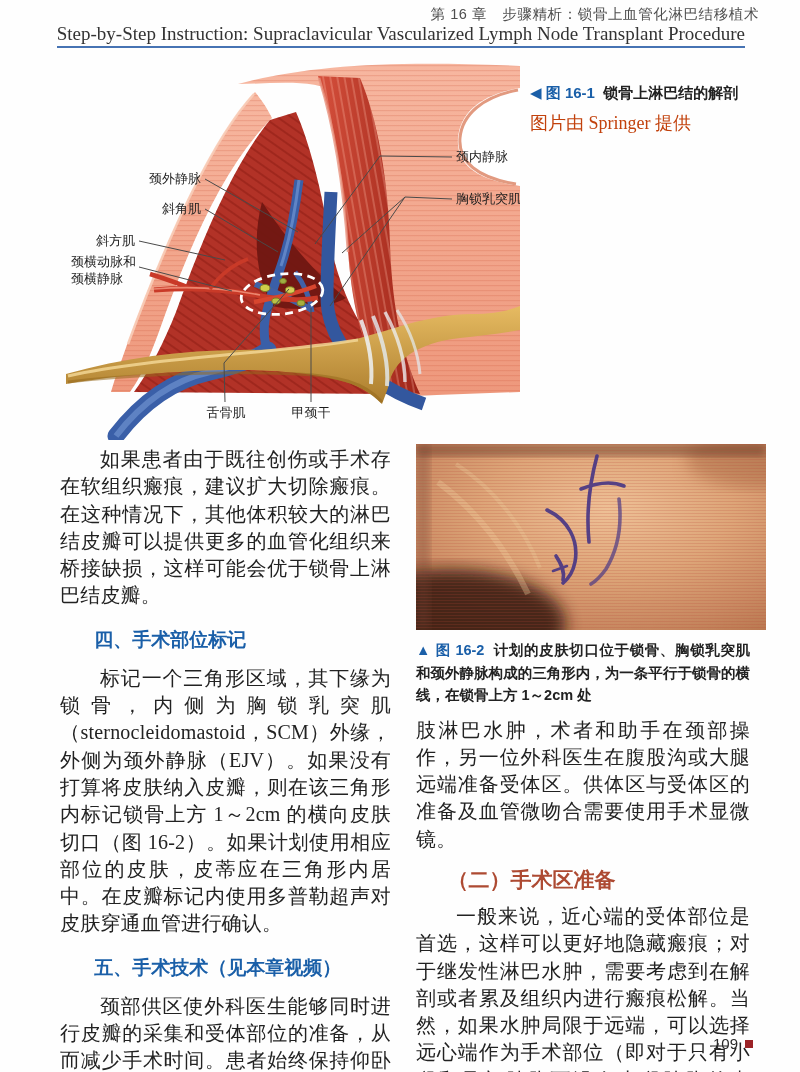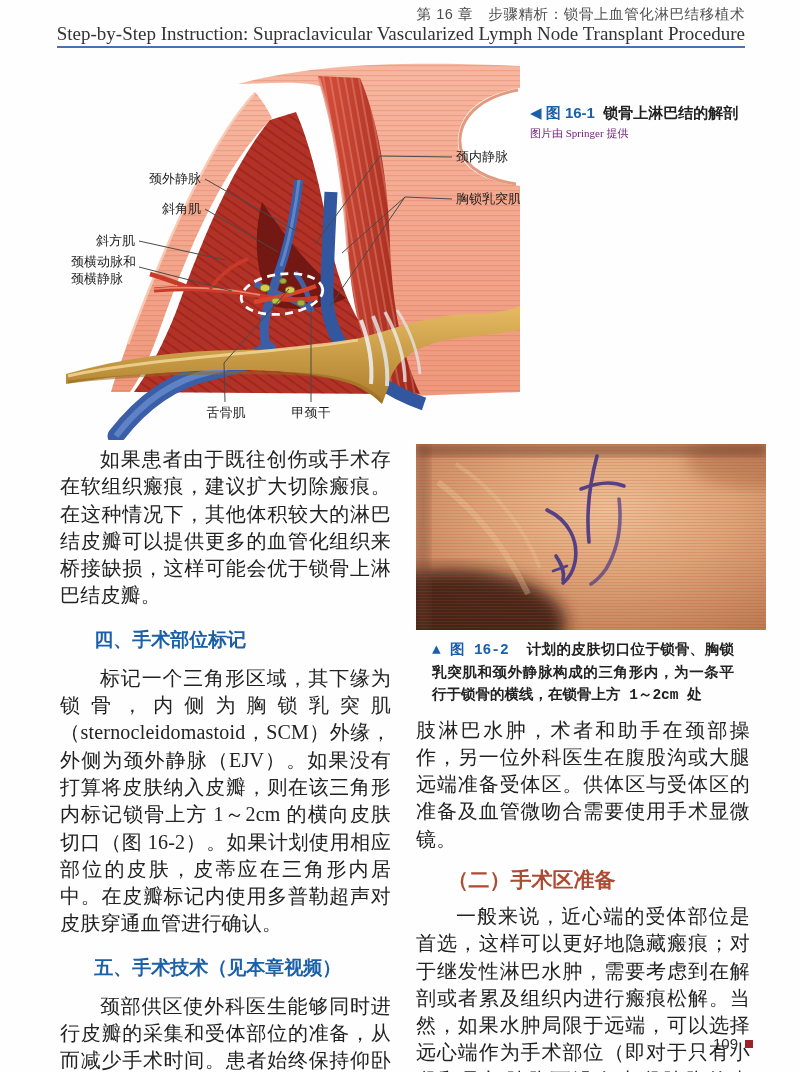--- a/index.html
+++ b/index.html
@@ -2,44 +2,44 @@
 <html><head>
 <meta charset="utf-8">
 <style>
   html,body{margin:0;padding:0;}
   body{
     width:800px;height:1072px;position:relative;background:#fff;
     font-family:"Liberation Serif","DejaVu Serif",serif;color:#222;
   }
   .page{position:absolute;inset:0;background:#fefefe;overflow:hidden;}
   
-  .hdr-zh{position:absolute;top:5px;right:55px;font-size:14.5px;color:#4e4e4e;
+  .hdr-zh{position:absolute;top:5px;right:41px;font-size:14.5px;color:#4e4e4e;
     font-family:"Liberation Sans","DejaVu Sans",sans-serif;letter-spacing:.6px;}
   .hdr-en{position:absolute;top:23px;right:55px;font-size:19px;color:#333;}
   .rule{position:absolute;left:57px;top:46px;width:688px;height:2px;background:#4673b3;}
   
   .fig1{position:absolute;left:58px;top:60px;}
   .fig1cap{position:absolute;left:530px;top:82px;width:250px;font-size:15px;line-height:1.5;}
-  .cap-line1{font-weight:bold;font-family:"Liberation Sans","DejaVu Sans",sans-serif;margin-top:20px;}
+  .cap-line1{font-weight:bold;font-family:"Liberation Sans","DejaVu Sans",sans-serif;}
   .blue{color:#1a5fa8;}
-  .credit{font-size:11px;color:#701a75;}
+  .credit{font-size:18px;margin-top:5px;color:#c2410c;}
   
   .colL{position:absolute;left:60px;top:446px;width:331px;}
   .colR{position:absolute;left:416px;top:444px;width:334px;}
   p.body{font-size:20px;line-height:27.3px;text-align:justify;margin:0;
     text-indent:2em;letter-spacing:.2px;}
   p.noindent{text-indent:0;}
   h2.sec{font-size:19px;color:#1a5fa8;margin:17px 0 12px;padding-left:1.8em;
     font-weight:bold;font-family:"Liberation Sans","DejaVu Sans",sans-serif;}
   h3.sub{font-size:21px;color:#ad4a32;margin:13px 0 9px;padding-left:1.5em;
     font-weight:bold;font-family:"Liberation Sans","DejaVu Sans",sans-serif;}
   
   .photo{display:block;width:350px;height:186px;}
-  .fig2cap{margin:9px 16px 10px;font-size:14.5px;font-weight:bold;line-height:22.5px;
-    text-align:justify;font-family:Liberation Mono, monospace;}
+  .fig2cap{margin:9px 0 10px;font-size:14.5px;font-weight:bold;line-height:22.5px;
+    text-align:justify;font-family:Liberation Sans, sans-serif;}
   
   .pageno{position:absolute;top:1035px;right:62px;font-size:15px;color:#2a2a2a;
     font-family:"Liberation Sans","DejaVu Sans",sans-serif;}
   .pagesq{position:absolute;top:1040px;right:47px;width:8px;height:8px;background:#9b2226;}
   .anat-label{font-size:13px;fill:#1c1c1c;font-family:"Liberation Serif","DejaVu Serif",serif;}
 </style>
 </head>
 <body>
 
 <div class="page">

